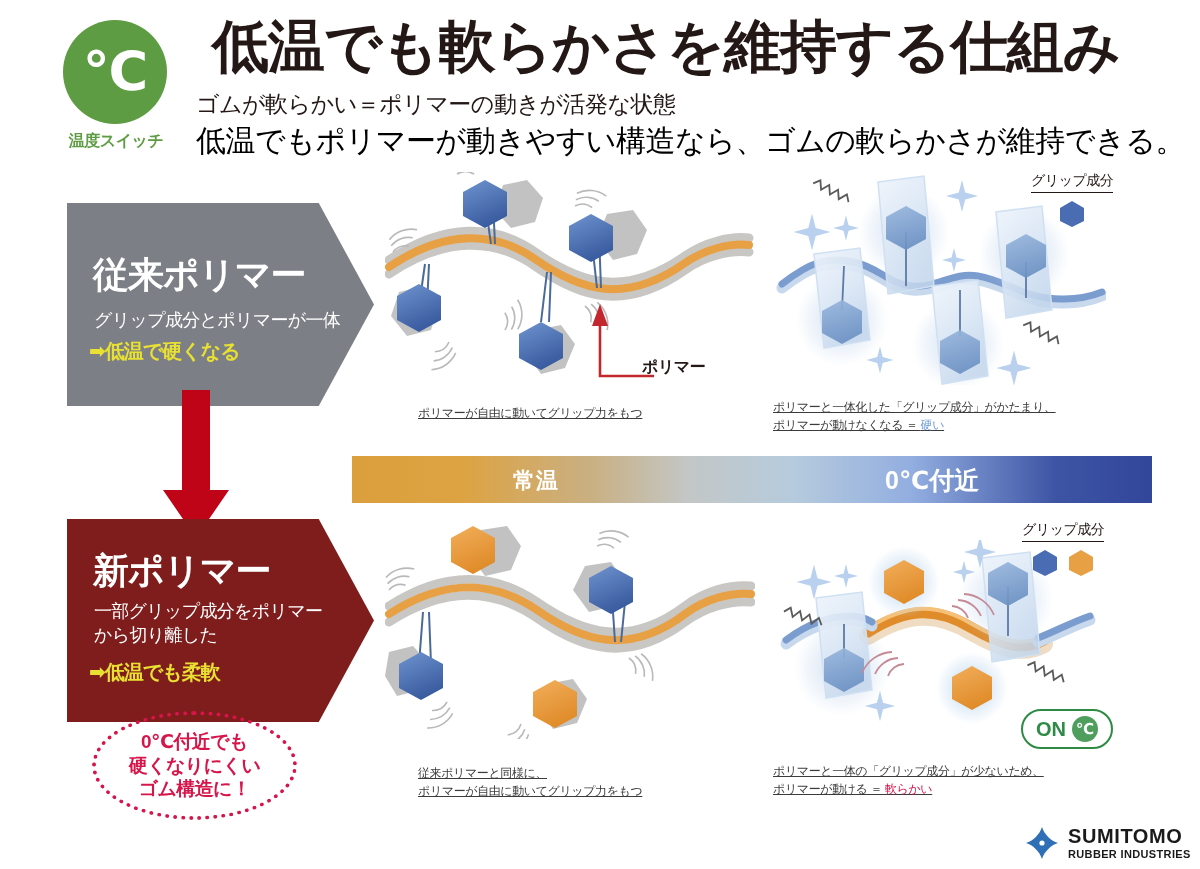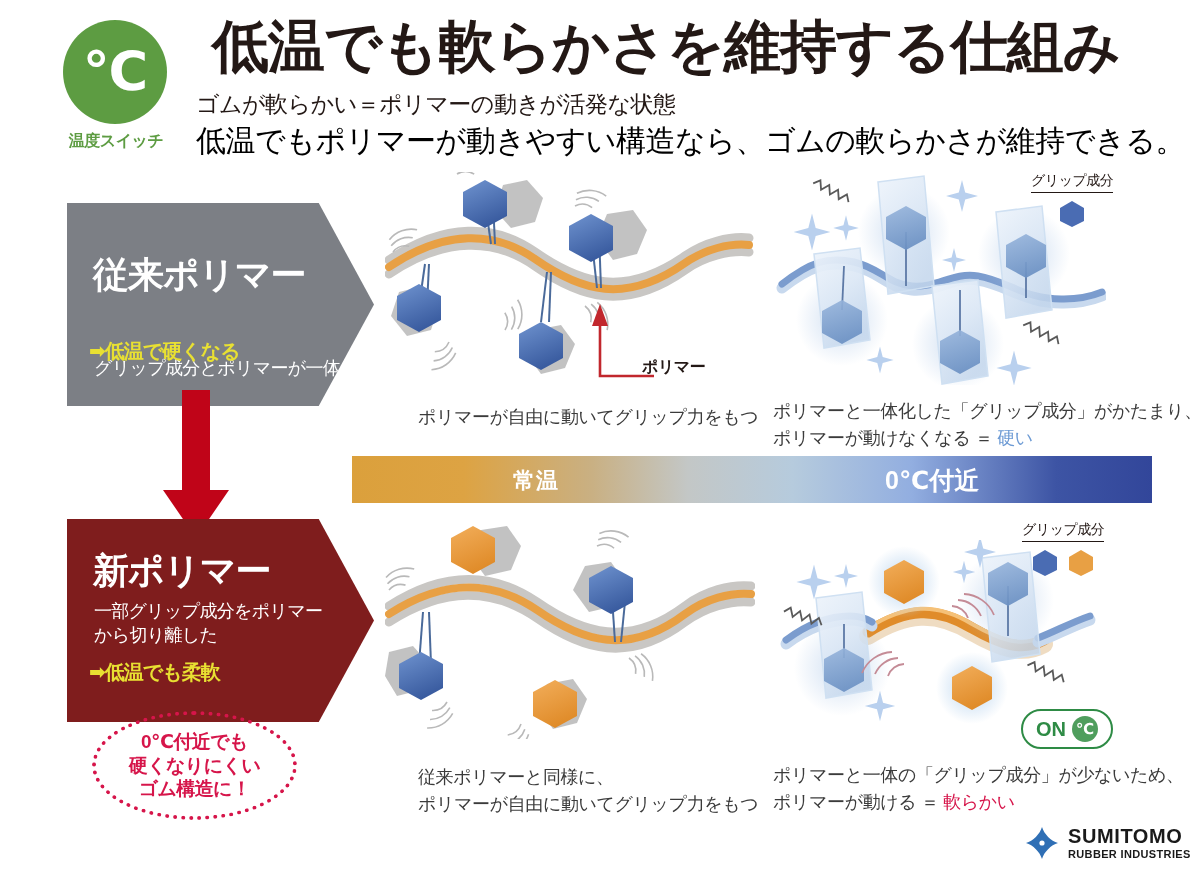--- a/index.html
+++ b/index.html
@@ -37,21 +37,21 @@
     color:#fff;box-sizing:border-box;
     clip-path:polygon(0 0, 82% 0, 100% 50%, 82% 100%, 0 100%);
     padding-left:28px;
   }
   #banner-old{left:67px;top:203px;width:307px;height:203px;background:#7c7f85;}
   #banner-new{left:67px;top:519px;width:307px;height:203px;background:#7f1d1d;}
   .banner-title{position:absolute;left:26px;font-size:36px;font-weight:bold;letter-spacing:-1px;white-space:nowrap;}
   #banner-old .banner-title{top:48px;}
   #banner-new .banner-title{top:28px;}
   .banner-sub{position:absolute;left:27px;font-size:18px;letter-spacing:-0.7px;white-space:nowrap;line-height:1.35;}
-  #banner-old .banner-sub{top:105px;margin-top:48px;}
+  #banner-old .banner-sub{top:105px;}
   #banner-new .banner-sub{top:80px;}
   .banner-hl{position:absolute;left:22px;font-size:20px;font-weight:bold;color:#e8e032;letter-spacing:-1px;white-space:nowrap;}
   #banner-old .banner-hl{top:135px;}
   #banner-new .banner-hl{top:140px;}
 
   
   #red-arrow{left:159px;top:390px;width:74px;height:150px;}
   #red-arrow svg{display:block;}
 
   
@@ -64,21 +64,21 @@
 
   
   #temp-bar{
     left:352px;top:456px;width:800px;height:47px;
     background:linear-gradient(to right,#dba03c 0%,#dda343 14%,#c9b083 30%,#c3c7c6 42%,#b6cbdd 55%,#92aee0 70%,#3d54a4 88%,#32469a 100%);
   }
   #temp-label-warm{left:513px;top:466px;font-size:22px;font-weight:bold;color:#ffffff;letter-spacing:1px;}
   #temp-label-cold{left:885px;top:464px;font-size:25px;font-weight:bold;color:#ffffff;letter-spacing:0px;}
 
   
-  .caption{font-size:18px;color:#3b3b3b;line-height:1.5;letter-spacing:-0.4px;white-space:nowrap;}
+  .caption{font-size:12px;color:#3b3b3b;line-height:1.5;letter-spacing:-0.4px;white-space:nowrap;text-decoration:underline;}
   #cap-top-mid{left:418px;top:404px;}
   #cap-bot-mid{left:418px;top:764px;}
   #cap-top-right{left:773px;top:398px;}
   #cap-bot-right{left:773px;top:762px;}
   .hard-word{color:#6c9ad4;}
   .soft-word{color:#d6154a;}
 
   
   #polymer-label{left:642px;top:357px;font-size:16px;font-weight:bold;color:#231815;letter-spacing:-0.5px;}
   #polymer-pointer{left:588px;top:296px;width:70px;height:86px;}

